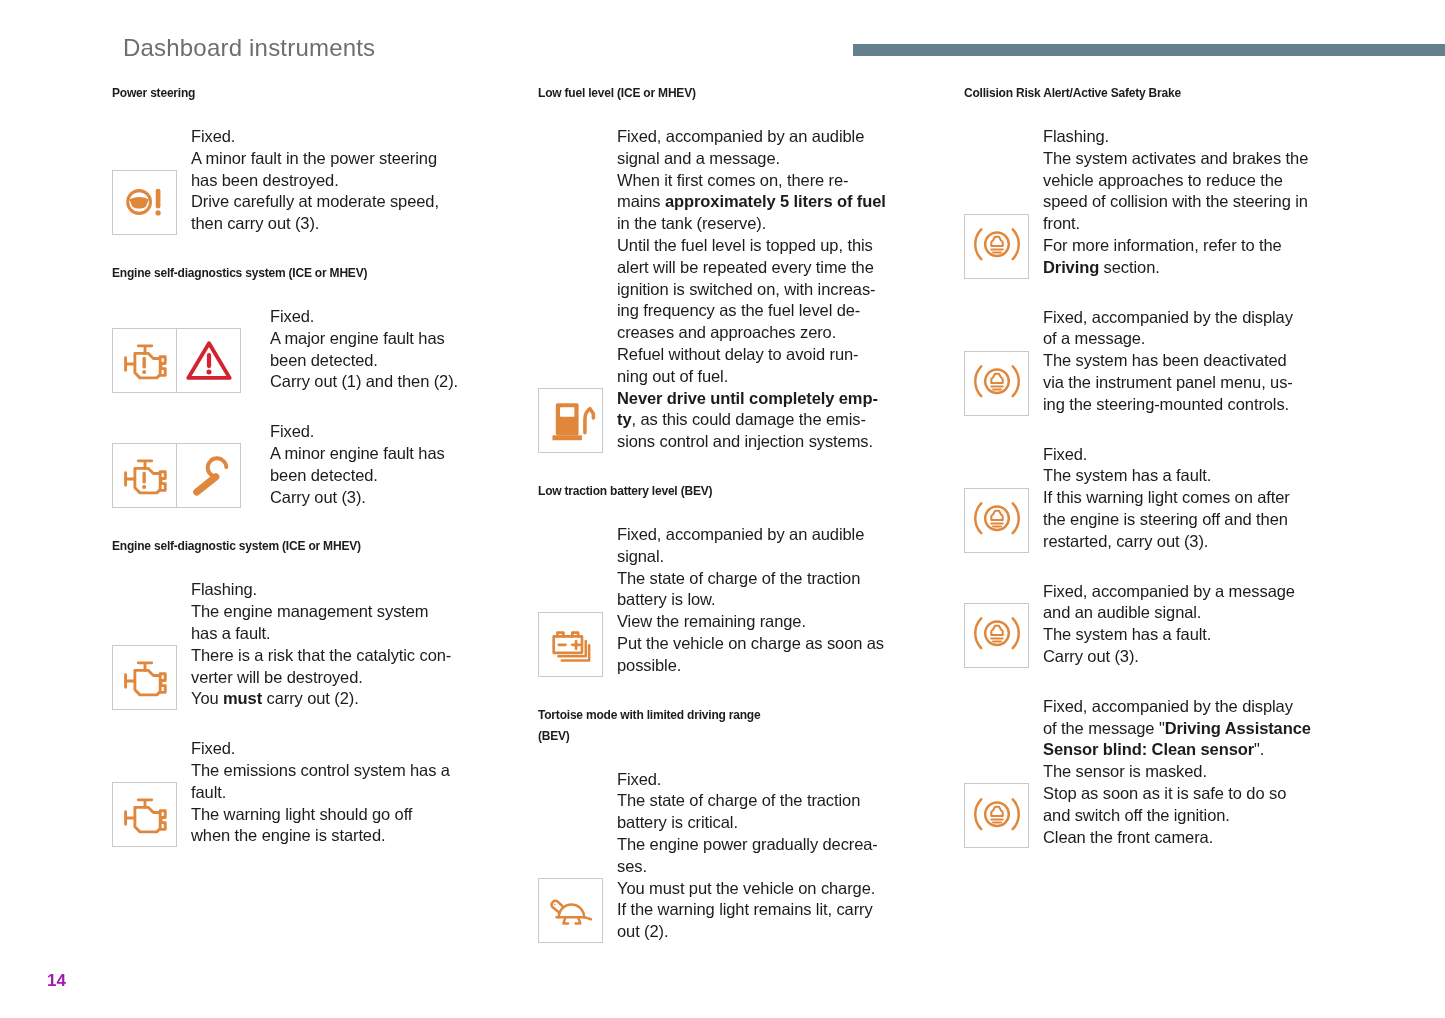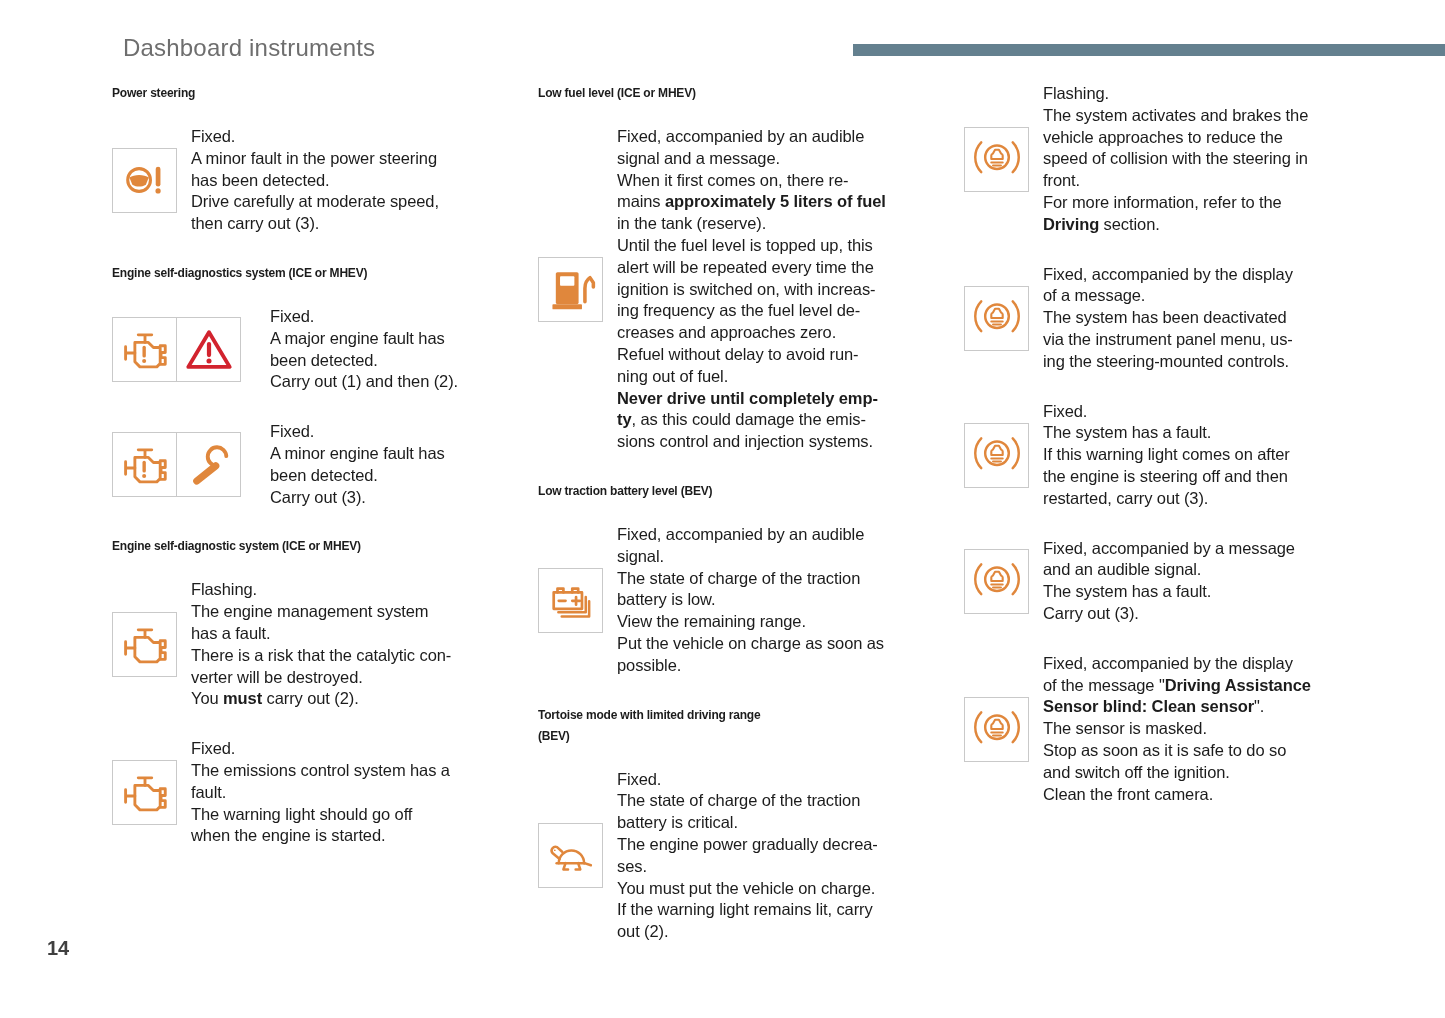--- a/index.html
+++ b/index.html
@@ -17,35 +17,35 @@
   }
   .doc-header-title{
     position:absolute; left:123px; top:34px;
     font-size:24px; color:var(--hgray); letter-spacing:.2px;
   }
   .accent-bar{
     position:absolute; left:853px; top:44px; right:0; height:12px;
     background:var(--bar);
   }
   .page-number{
-    position:absolute; left:47px; top:937px;
-    font-size:20px; font-weight:700; color:#404040;
+    position:absolute; left:47px; top:971px;
+    font-size:17px; font-weight:700; color:#a21caf;
   }
   .columns{
     position:absolute; left:112px; top:83px;
     display:flex; gap:30px;
   }
   .col{width:396px;}
   .col:last-child{width:394px;}
   .section-title{
     font-size:12px; font-weight:700; line-height:21px;
     margin:0 0 22px 0; white-space:nowrap; letter-spacing:-0.2px;
   }
   .section-title.wrap2{white-space:pre-line; max-width:360px;margin-top:28px;}
-  .item{display:flex; align-items:center; margin-bottom:28px;}
+  .item{display:flex; align-items:flex-end; margin-bottom:28px;}
   .iconpair{display:flex; flex-shrink:0;}
   .iconbox{
     width:65px; height:65px; flex-shrink:0;
     border:1px solid var(--border); background:#fff;
     display:flex; align-items:center; justify-content:center;
   }
   .iconpair .iconbox + .iconbox{margin-left:-1px;}
   .itext{
     margin-left:14px;
     font-size:16.5px; line-height:21.8px; letter-spacing:-0.1px;
@@ -133,21 +133,21 @@
 
   <div class="col">
     <div class="section">
       <h2 class="section-title">Power steering</h2>
       <div class="item">
         <div class="iconbox">
           <svg class="glyph" width="54" height="54" viewBox="0 0 64 64">
               <use href="#i-steer"></use>
             </svg>
         </div>
-        <div class="itext"><span>Fixed.</span><br><span>A minor fault in the power steering</span><br><span>has been detected.</span><br><span>Drive carefully at moderate speed,</span><br><span>then carry out (3).</span></div>
+        <div class="itext"><span>Fixed.</span><br><span>A minor fault in the power steering</span><br><span>has been destroyed.</span><br><span>Drive carefully at moderate speed,</span><br><span>then carry out (3).</span></div>
       </div>
     </div>
 
     <div class="section">
       <h2 class="section-title">Engine self-diagnostics system (ICE or MHEV)</h2>
       <div class="item pair">
         <div class="iconpair">
           <div class="iconbox">
             <svg class="glyph" width="54" height="54" viewBox="0 0 64 64">
                 <use href="#i-engine-warn"></use>
@@ -233,20 +233,21 @@
               <use href="#i-tortoise"></use>
             </svg>
         </div>
         <div class="itext"><span>Fixed.</span><br><span>The state of charge of the traction</span><br><span>battery is critical.</span><br><span>The engine power gradually decrea-</span><br><span>ses.</span><br><span>You must put the vehicle on charge.</span><br><span>If the warning light remains lit, carry</span><br><span>out (2).</span></div>
       </div>
     </div>
   </div>
 
   <div class="col">
     <div class="section">
+      <h2 class="section-title">Collision Risk Alert/Active Safety Brake</h2>
 
       <div class="item">
         <div class="iconbox">
           <svg class="glyph" width="56" height="56" viewBox="0 0 64 64">
               <use href="#i-asb"></use>
             </svg>
         </div>
         <div class="itext"><span>Flashing.</span><br><span>The system activates and brakes the</span><br><span>vehicle approaches to reduce the</span><br><span>speed of collision with the steering in</span><br><span>front.</span><br><span>For more information, refer to the</span><br><span class="b">Driving</span><span> section.</span></div>
       </div>
 

